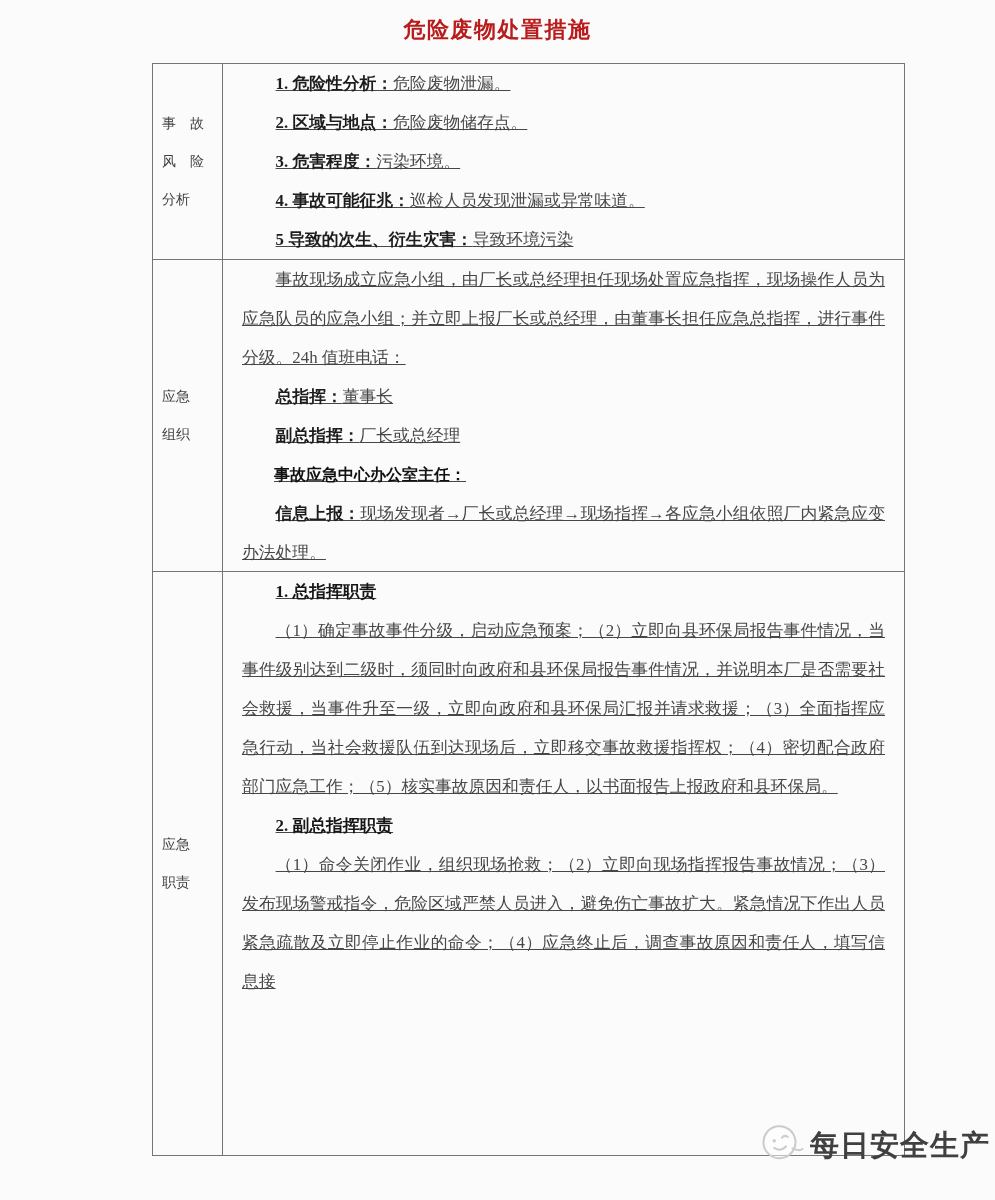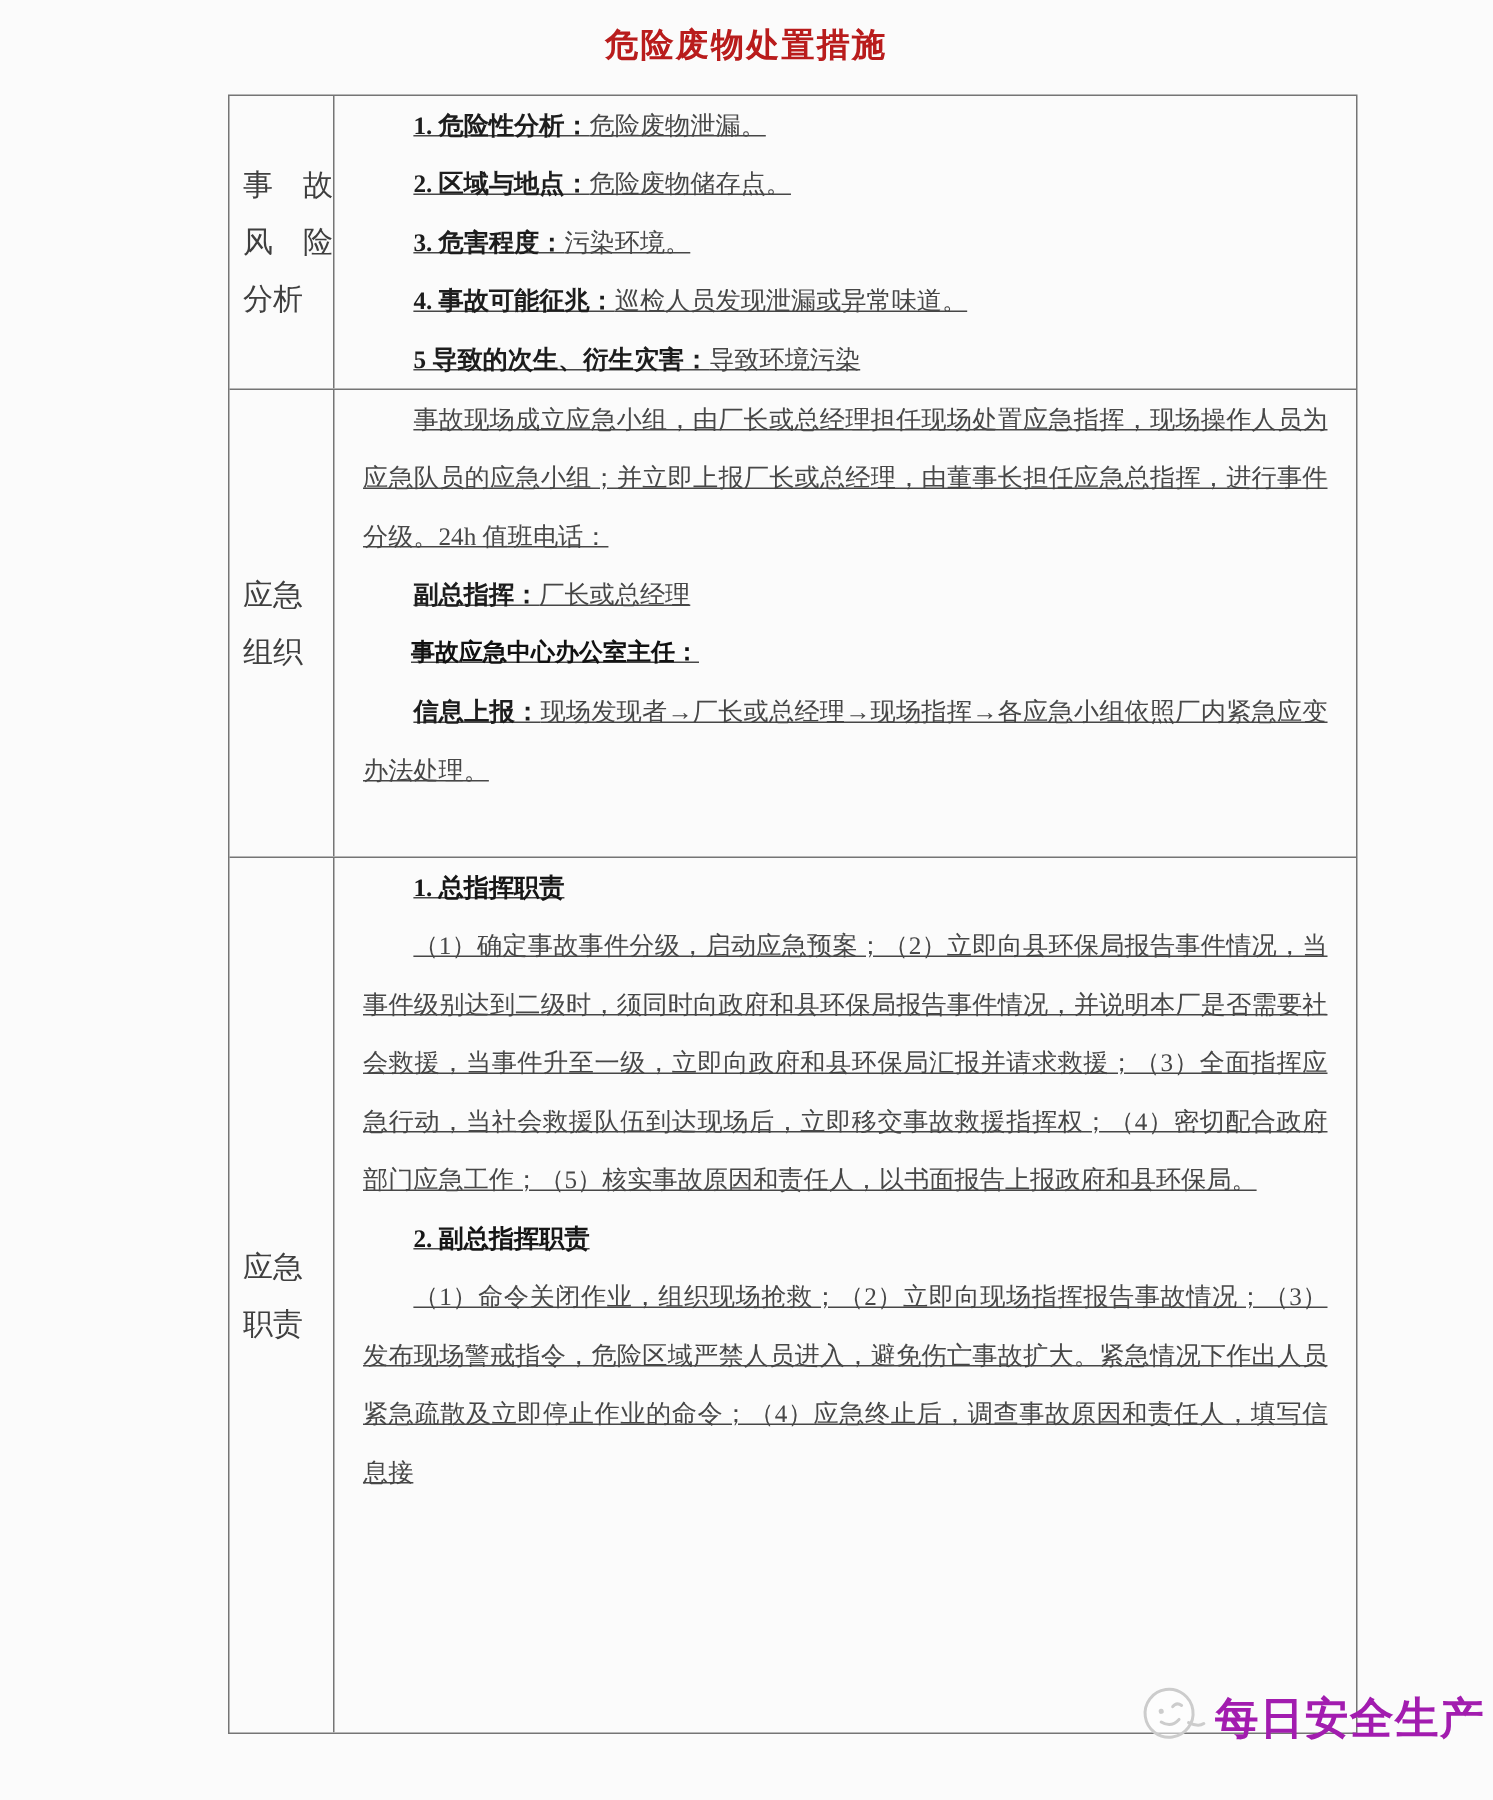--- a/index.html
+++ b/index.html
@@ -20,39 +20,39 @@
   }
   .tr{display:flex;flex-direction:row;box-sizing:border-box;overflow:hidden;}
   .tr:nth-child(1){height:195px;}
   .tr:nth-child(2){height:312px;}
   .tr:nth-child(3){flex:1;}
   .tr + .tr{border-top:1.5px solid #757575;}
   .th{
     width:70px;flex:0 0 70px;box-sizing:border-box;
     border-right:1.5px solid #757575;
     display:flex;flex-direction:column;justify-content:center;
-    padding:0 9px;font-size:20px;color:#3f3f3f;line-height:38px;
+    padding:0 9px;font-size:14px;color:#3f3f3f;line-height:38px;
   }
   .label-line{white-space:nowrap;}
   .td{
     flex:1;box-sizing:border-box;padding:0 19px;
     font-size:16.8px;line-height:39px;color:#474747;
     text-align:justify;
   }
   .block{text-indent:2em;margin:0;text-decoration:underline;}
   .block b{font-weight:bold;color:#1d1d1d;}
   .block.subhead b{color:#161616;}
   .block.heading{font-size:16px;}
   .block.heading b{color:#111;}
   .watermark{
     position:absolute;left:758px;top:1116px;width:240px;height:60px;
     display:flex;align-items:center;gap:6px;pointer-events:none;
   }
   .wm-text{
-    font-size:29px;font-weight:bold;color:#a21caf;
+    font-size:29px;font-weight:bold;color:#404040;
     font-family:"Liberation Sans","DejaVu Sans",sans-serif;
     letter-spacing:1px;white-space:nowrap;
   }
   .wm-icon{flex:0 0 auto;transform:rotate(-8deg);}
 </style>
 </head>
 <body>
 
 <div class="doc-title">危险废物处置措施</div>
 
@@ -71,20 +71,21 @@
         <div class="block item"><b>5 导致的次生、衍生灾害：</b>导致环境污染</div>
       </div>
     </div>
     <div class="tr">
       <div class="th">
         <div class="label-line">应急</div>
         <div class="label-line">组织</div>
       </div>
       <div class="td">
         <div class="block para">事故现场成立应急小组，由厂长或总经理担任现场处置应急指挥，现场操作人员为应急队员的应急小组；并立即上报厂长或总经理，由董事长担任应急总指挥，进行事件分级。24h 值班电话：</div>
+        <div class="block item"><b>总指挥：</b>董事长</div>
         <div class="block item"><b>副总指挥：</b>厂长或总经理</div>
         <div class="block heading"><b>事故应急中心办公室主任：</b></div>
         <div class="block item"><b>信息上报：</b>现场发现者→厂长或总经理→现场指挥→各应急小组依照厂内紧急应变办法处理。</div>
       </div>
     </div>
     <div class="tr">
       <div class="th">
         <div class="label-line">应急</div>
         <div class="label-line">职责</div>
       </div>

